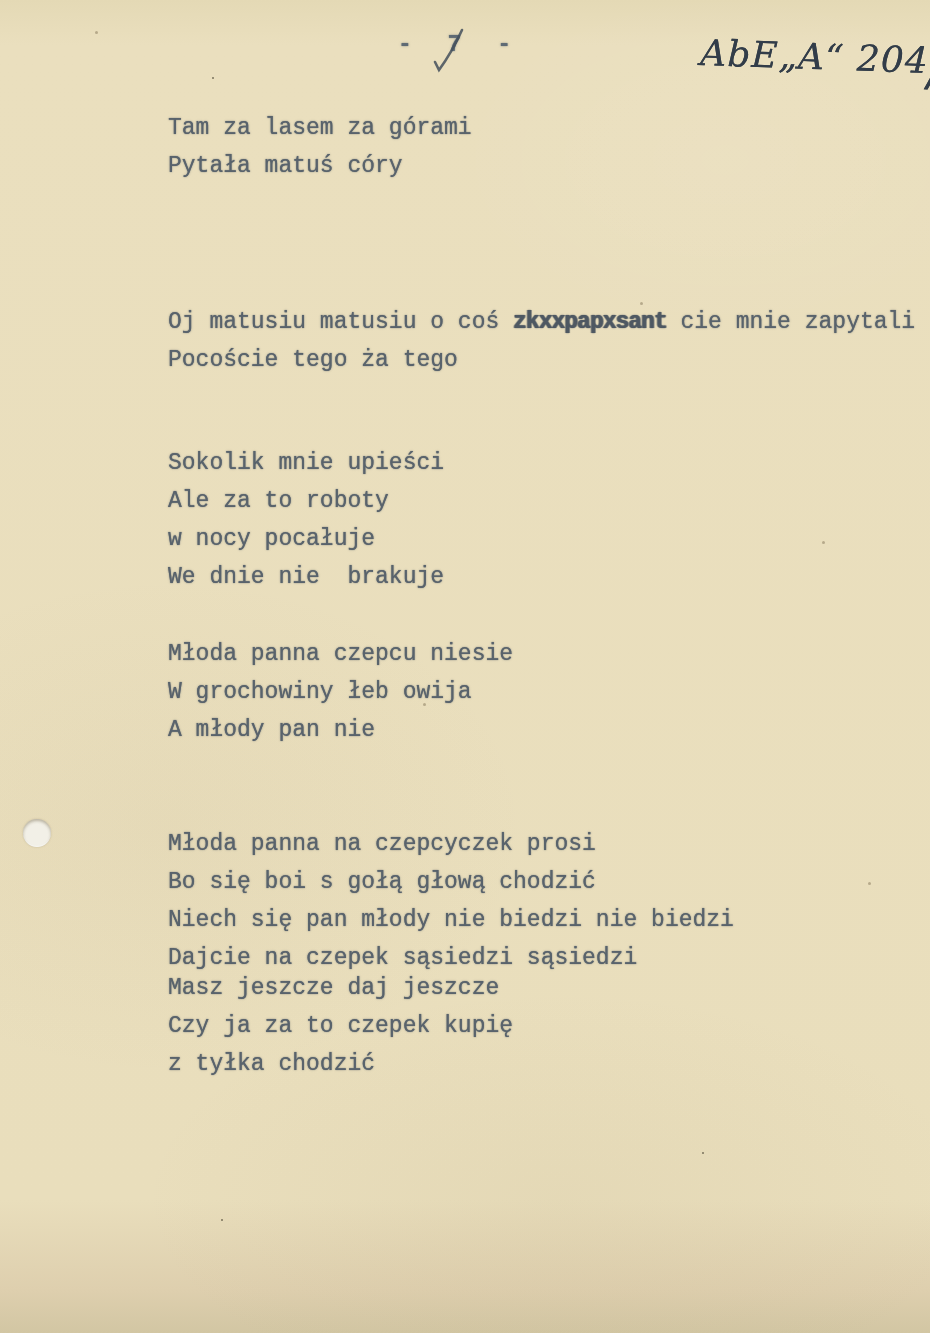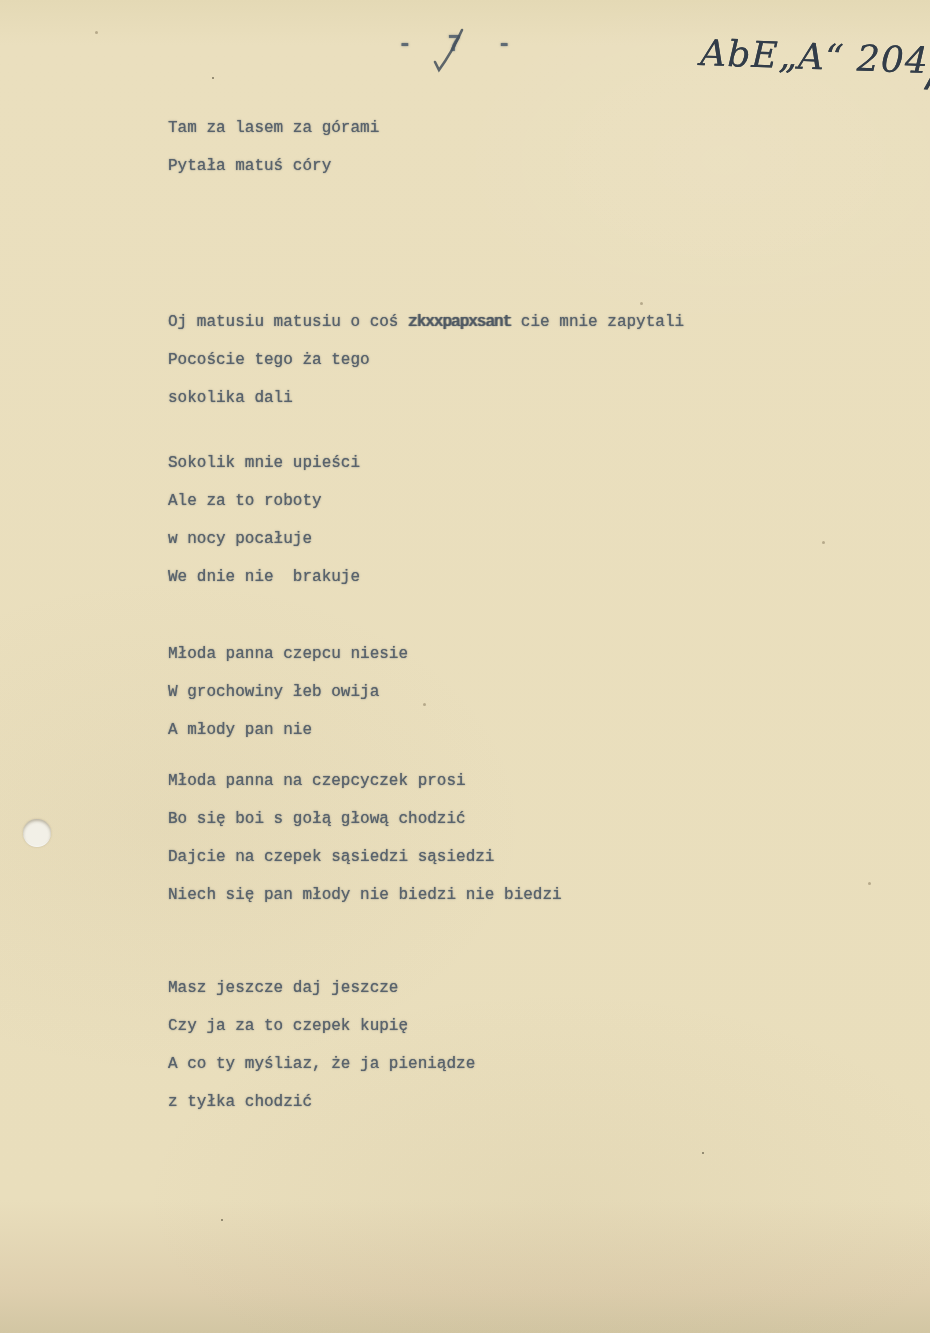--- a/index.html
+++ b/index.html
@@ -41,34 +41,34 @@
     font-family:"DejaVu Serif","Liberation Serif",serif;font-style:italic;
     color:#323d49;white-space:nowrap;
     text-shadow:0 0 .5px rgba(40,50,62,.9);
   }
   .annotation .main{font-size:36px;letter-spacing:1px;}
   .annotation .slash{font-size:48px;vertical-align:-12px;letter-spacing:0;}
   
   .poem{
     position:absolute;left:0;top:0;width:100%;height:100%;
     color:#59636c;
-    font-size:16px;
+    font-size:23px;
     text-shadow:0 0 1px rgba(82,92,101,.85),0 0 2.5px rgba(82,92,101,.3);
     filter:blur(.35px);
   }
   .stanza{position:absolute;left:168px;}
   .line{height:38px;line-height:38px;white-space:pre;}
   .s1{top:109px;}
   .s2{top:303px;}
   .s3{top:444px;}
   .s4{top:635px;}
-  .s5{top:762px;font-family:Liberation Mono, monospace;}
+  .s5{top:825px;font-family:Liberation Mono, monospace;}
   .s6{top:969px;}
   .struck{
-    font-weight:normal;letter-spacing:-1px;color:#4e5862;
+    font-weight:bold;letter-spacing:-1px;color:#4e5862;
     text-shadow:0 0 1.5px rgba(70,80,92,.95),1px 0 0 rgba(70,80,92,.55),-1px 0 0 rgba(70,80,92,.45);
   }
 </style>
 </head>
 <body>
 
 <div class="page">
 
   <div class="speck" style="left:95px;top:31px"></div>
   <div class="speck dark" style="left:212px;top:77px"></div>
@@ -95,44 +95,42 @@
   <div class="poem">
 
     <div class="stanza s1">
       <div class="line">Tam za lasem za górami</div>
       <div class="line">Pytała matuś córy</div>
     </div>
 
     <div class="stanza s2">
       <div class="line"><span>Oj matusiu matusiu o coś </span><span class="struck">zkxxpapxsant</span><span> cie mnie zapytali</span></div>
       <div class="line">Pocoście tego ża tego</div>
-      <div class="line">sokolika dali</div>
     </div>
 
     <div class="stanza s3">
       <div class="line">Sokolik mnie upieści</div>
       <div class="line">Ale za to roboty</div>
       <div class="line">w nocy pocałuje</div>
       <div class="line">We dnie nie  brakuje</div>
     </div>
 
     <div class="stanza s4">
       <div class="line">Młoda panna czepcu niesie</div>
       <div class="line">W grochowiny łeb owija</div>
       <div class="line">A młody pan nie</div>
     </div>
 
     <div class="stanza s5">
       <div class="line">Młoda panna na czepcyczek prosi</div>
       <div class="line">Bo się boi s gołą głową chodzić</div>
+      <div class="line">Niech się pan młody nie biedzi nie biedzi</div>
       <div class="line">Dajcie na czepek sąsiedzi sąsiedzi</div>
-      <div class="line">Niech się pan młody nie biedzi nie biedzi</div>
     </div>
 
     <div class="stanza s6">
       <div class="line">Masz jeszcze daj jeszcze</div>
       <div class="line">Czy ja za to czepek kupię</div>
-      <div class="line">A co ty myśliaz, że ja pieniądze</div>
       <div class="line">z tyłka chodzić</div>
     </div>
 
   </div>
 </div>
 
 </body></html>

